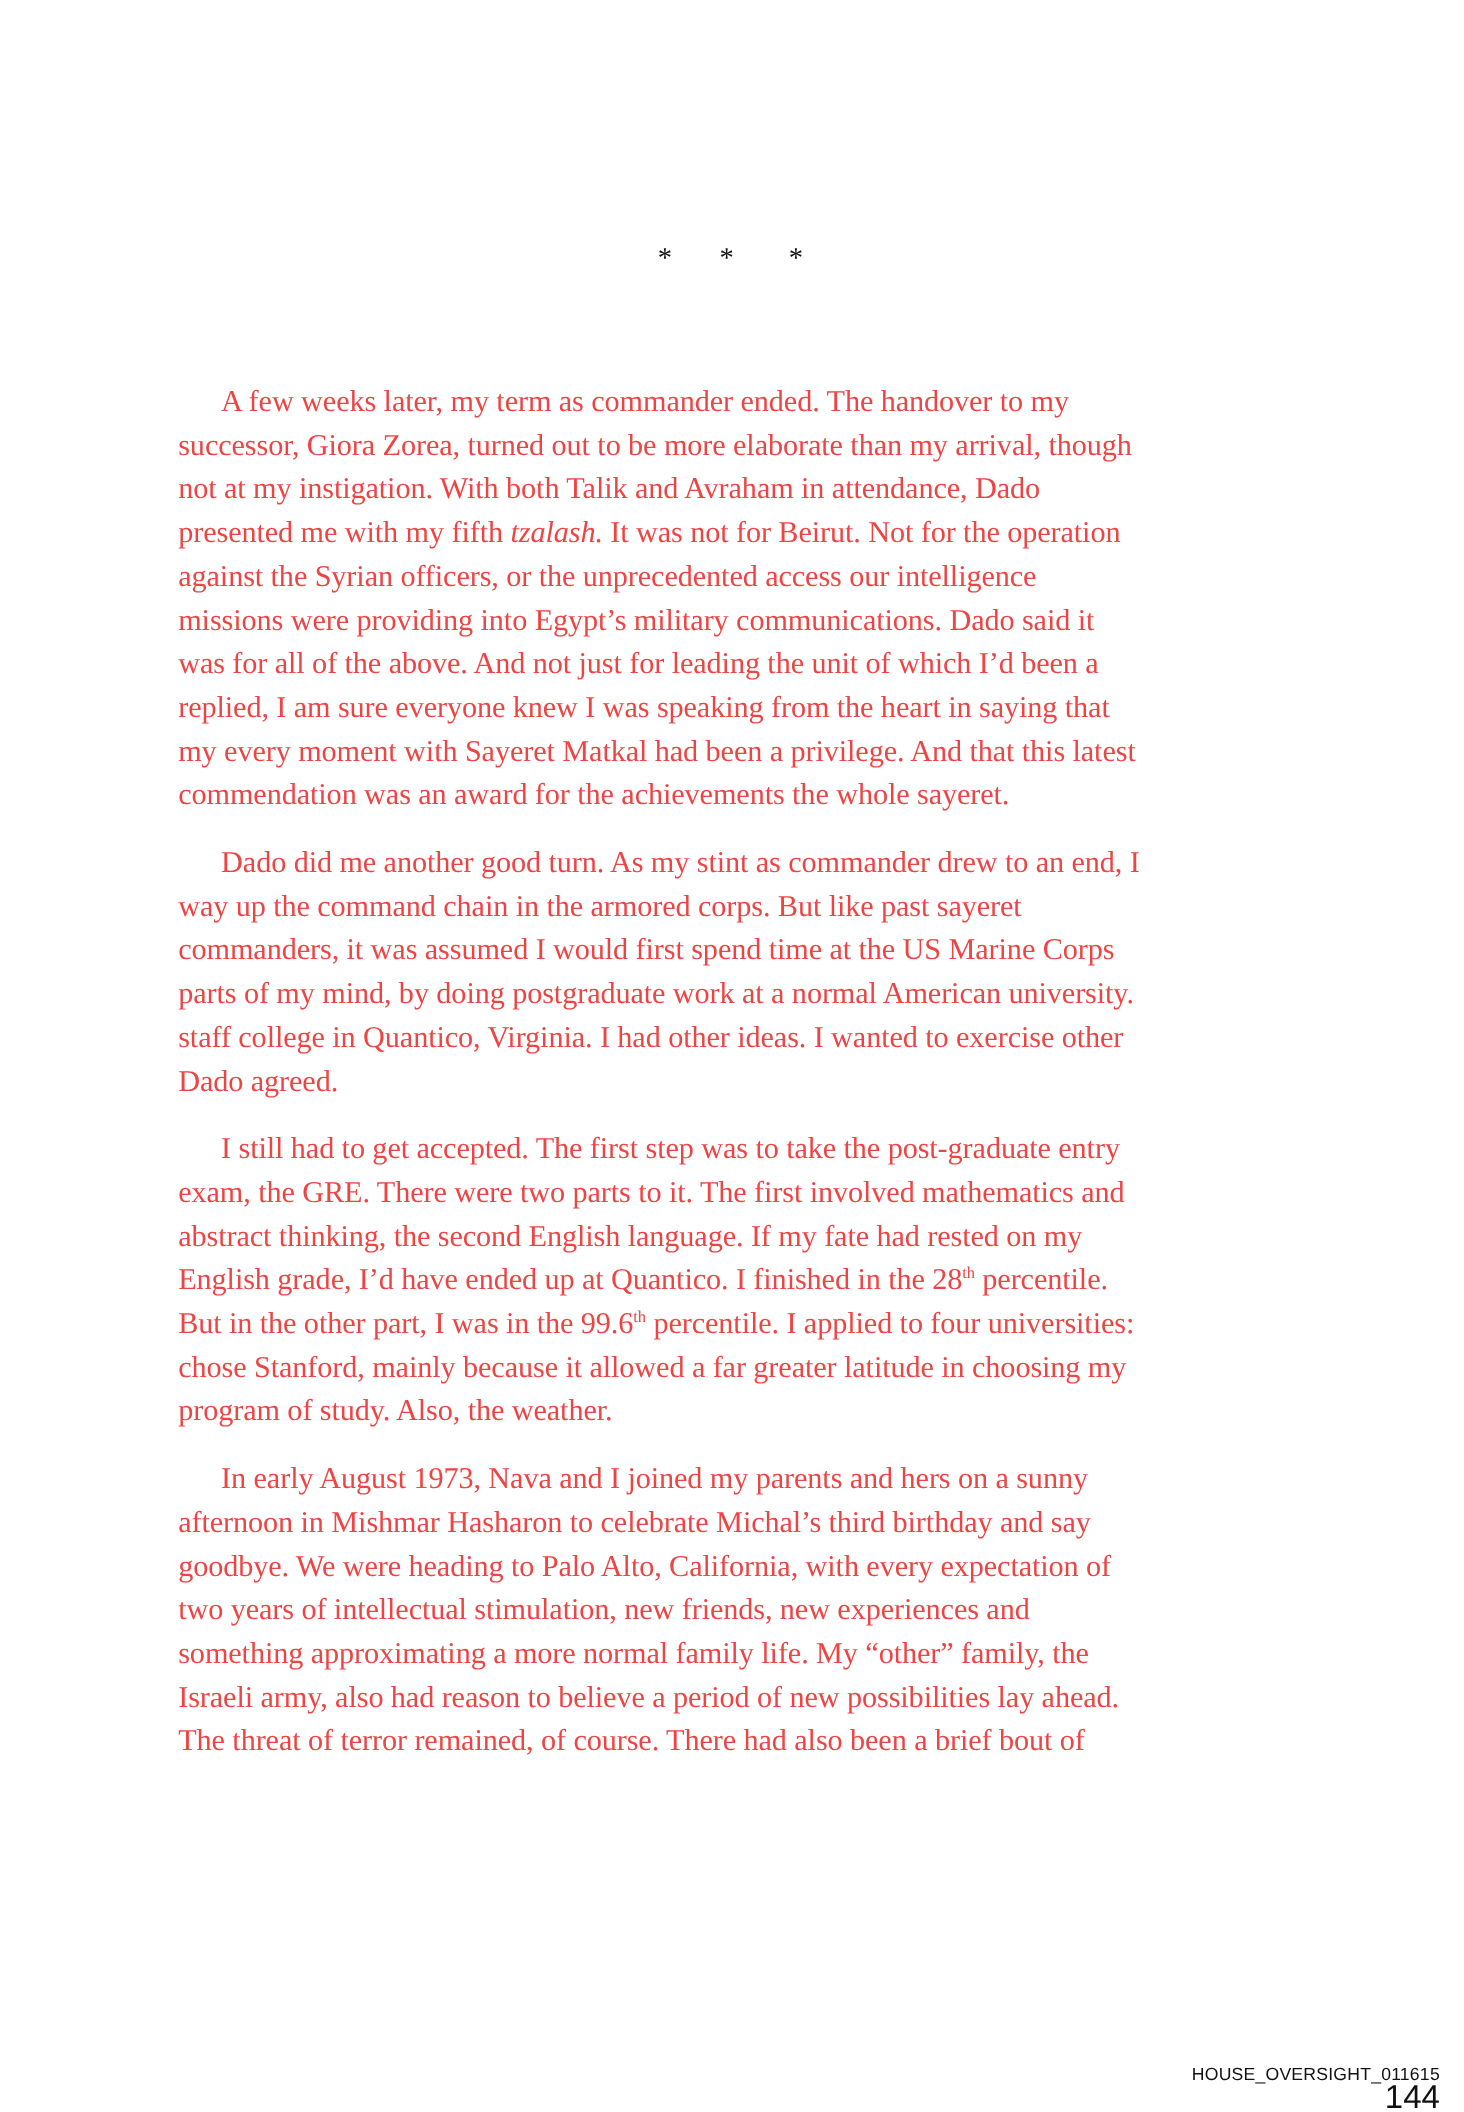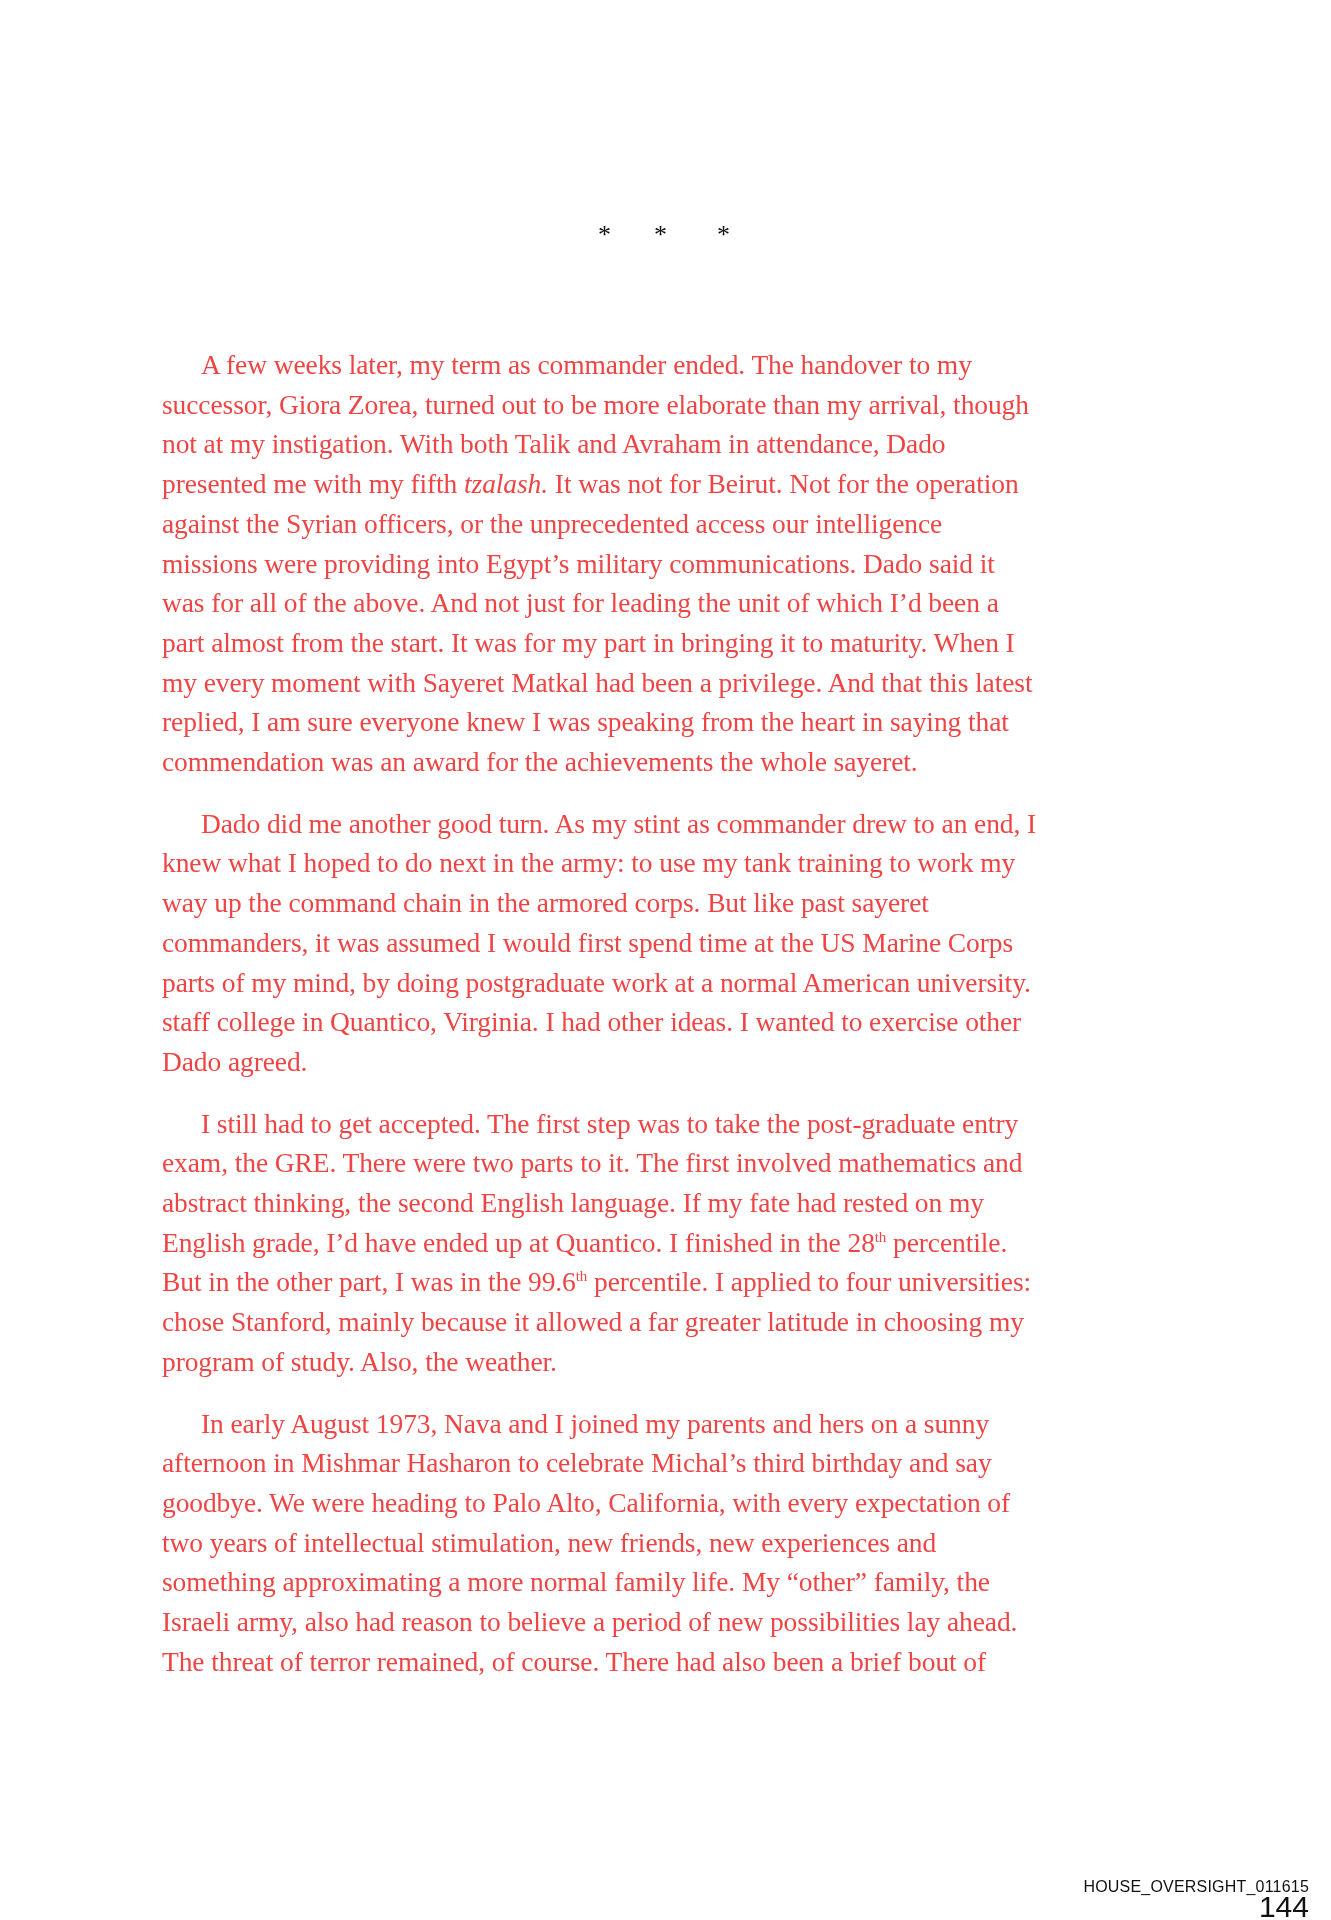--- a/index.html
+++ b/index.html
@@ -95,28 +95,26 @@
 
   <div class="body-text" id="body-text">
       <div class="para">
         <span class="line first">A few weeks later, my term as commander ended. The handover to my</span>
         <span class="line">successor, Giora Zorea, turned out to be more elaborate than my arrival, though</span>
         <span class="line">not at my instigation. With both Talik and Avraham in attendance, Dado</span>
         <span class="line"><span>presented me with my fifth </span><i>tzalash.</i><span> It was not for Beirut. Not for the operation</span></span>
         <span class="line">against the Syrian officers, or the unprecedented access our intelligence</span>
         <span class="line">missions were providing into Egypt’s military communications. Dado said it</span>
         <span class="line">was for all of the above. And not just for leading the unit of which I’d been a</span>
-        <span class="line">part almost from the start. It was for my part in bringing it to maturity. When I</span>
+        <span class="line">replied, I am sure everyone knew I was speaking from the heart in saying that</span>
         <span class="line">my every moment with Sayeret Matkal had been a privilege. And that this latest</span>
-        <span class="line">replied, I am sure everyone knew I was speaking from the heart in saying that</span>
         <span class="line">commendation was an award for the achievements the whole sayeret.</span>
       </div>
       <div class="para">
         <span class="line first">Dado did me another good turn. As my stint as commander drew to an end, I</span>
-        <span class="line">knew what I hoped to do next in the army: to use my tank training to work my</span>
         <span class="line">way up the command chain in the armored corps. But like past sayeret</span>
         <span class="line">commanders, it was assumed I would first spend time at the US Marine Corps</span>
         <span class="line">parts of my mind, by doing postgraduate work at a normal American university.</span>
         <span class="line">staff college in Quantico, Virginia. I had other ideas. I wanted to exercise other</span>
         <span class="line">Dado agreed.</span>
       </div>
       <div class="para">
         <span class="line first">I still had to get accepted. The first step was to take the post-graduate entry</span>
         <span class="line">exam, the GRE. There were two parts to it. The first involved mathematics and</span>
         <span class="line">abstract thinking, the second English language. If my fate had rested on my</span>

